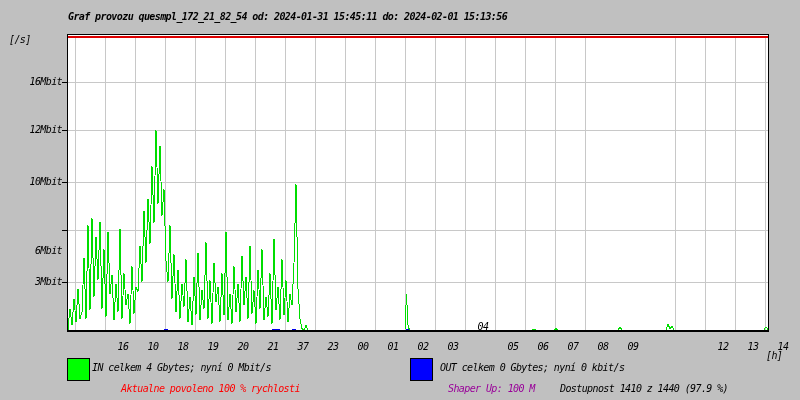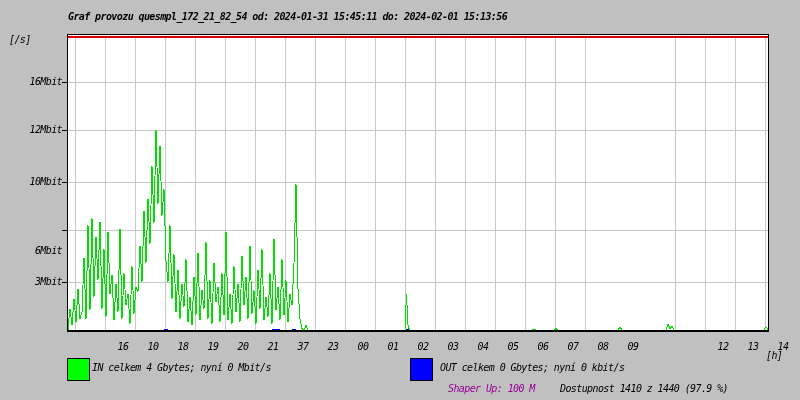--- a/index.html
+++ b/index.html
@@ -88,38 +88,39 @@
       <div class="xlab" style="left: 123px; top: 341px;">18</div>
       <div class="xlab" style="left: 153px; top: 341px;">19</div>
       <div class="xlab" style="left: 183px; top: 341px;">20</div>
       <div class="xlab" style="left: 213px; top: 341px;">21</div>
       <div class="xlab" style="left: 243px; top: 341px;">37</div>
       <div class="xlab" style="left: 273px; top: 341px;">23</div>
       <div class="xlab" style="left: 303px; top: 341px;">00</div>
       <div class="xlab" style="left: 333px; top: 341px;">01</div>
       <div class="xlab" style="left: 363px; top: 341px;">02</div>
       <div class="xlab" style="left: 393px; top: 341px;">03</div>
-      <div class="xlab" style="left: 423px; top: 341px;">04</div>
+      <div class="xlab" style="left: 423px; top: 321px;">04</div>
       <div class="xlab" style="left: 453px; top: 341px;">05</div>
       <div class="xlab" style="left: 483px; top: 341px;">06</div>
       <div class="xlab" style="left: 513px; top: 341px;">07</div>
       <div class="xlab" style="left: 543px; top: 341px;">08</div>
       <div class="xlab" style="left: 573px; top: 341px;">09</div>
       <div class="xlab" style="left: 663px; top: 341px;">12</div>
       <div class="xlab" style="left: 693px; top: 341px;">13</div>
       <div class="xlab" style="left: 723px; top: 341px;">14</div>
       <div class="xlab" style="left: 753px; top: 341px;">15</div>
     </div>
   <div class="hunit">[h]</div>
 
   <div class="swatch" id="sw-in" style="left: 67px; top: 358px; background: rgb(0, 255, 0);"></div>
   <div class="ltext" style="left:92px;top:362px;">IN celkem 4 Gbytes; nyní 0 Mbit/s</div>
   <div class="swatch" id="sw-out" style="left: 410px; top: 358px; background: rgb(0, 0, 255);"></div>
   <div class="ltext" style="left:440px;top:362px;">OUT celkem 0 Gbytes; nyní 0 kbit/s</div>
 
+  <div class="ltext red" style="left:121px;top:383px;">Aktualne povoleno 100 % rychlosti</div>
   <div class="ltext purple" style="left:448px;top:383px;">Shaper Up: 100 M</div>
   <div class="ltext" style="left:560px;top:383px;">Dostupnost 1410 z 1440 (97.9 %)</div>
 <div class="ytick" style="left: 62px; top: 82px;"></div>
     <div class="ytick" style="left: 62px; top: 130px;"></div>
     <div class="ytick" style="left: 62px; top: 182px;"></div>
     <div class="ytick" style="left: 62px; top: 230px;"></div>
     <div class="ytick" style="left: 62px; top: 282px;"></div>
   </div>
 
 </body></html>

